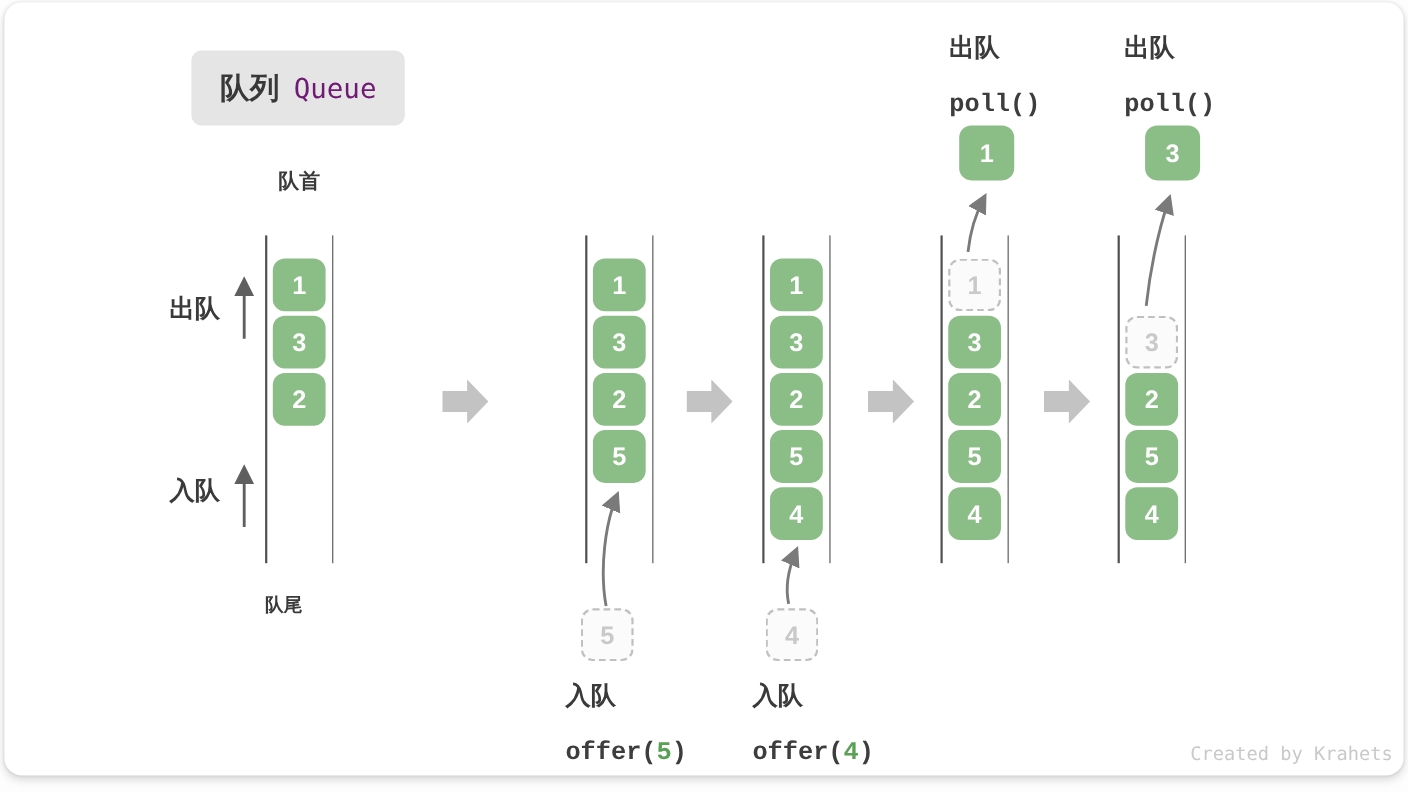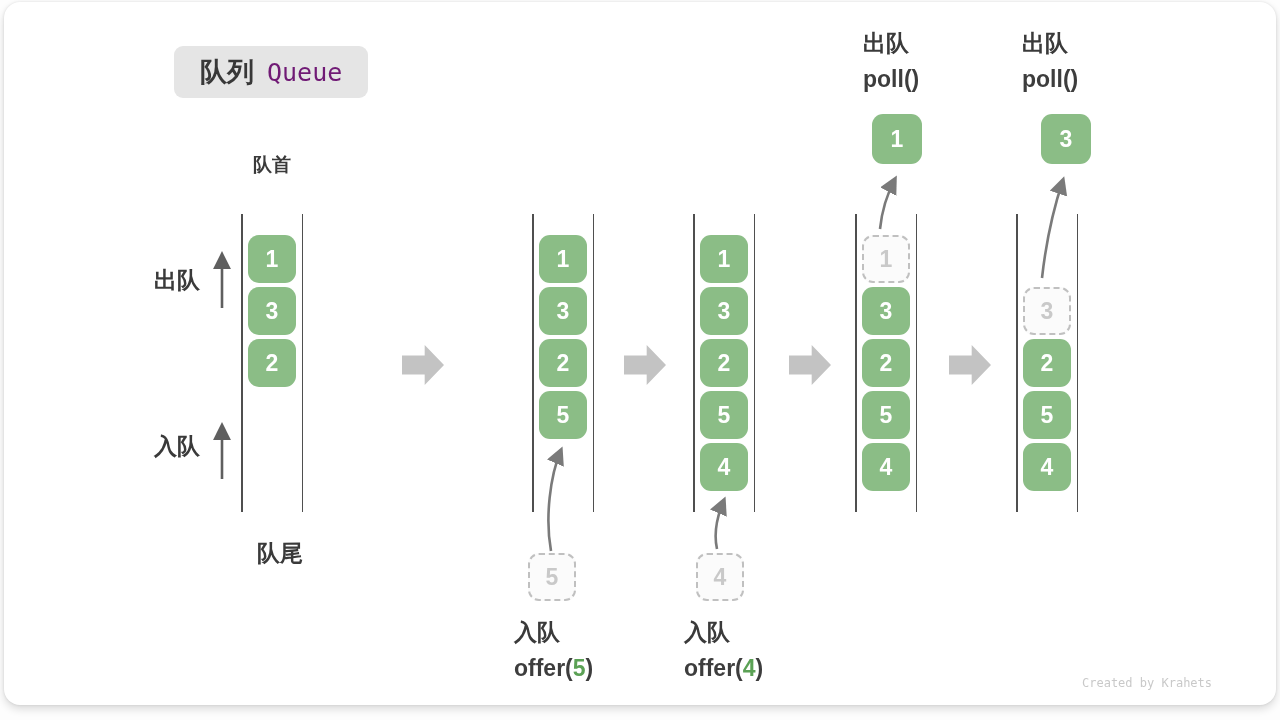--- a/index.html
+++ b/index.html
@@ -8,31 +8,31 @@
     font-family:"Liberation Sans","DejaVu Sans",sans-serif;
     background:#fdfdfd;
   }
   .card{
     position:absolute;left:4px;top:2px;right:4px;bottom:15px;
     background:#ffffff;border-radius:16px;
     box-shadow:0 0 3px rgba(0,0,0,.10), 0 4px 8px rgba(0,0,0,.14);
   }
   
   .title-chip{
-    position:absolute;left:170px;top:44px;height:52px;
+    position:absolute;left:170px;top:44px;height:68px;
     display:flex;align-items:center;gap:13px;padding:0 26px;
     background:#e5e5e5;border-radius:9px;
   }
   .title-zh{font-size:27px;font-weight:700;color:#383838;}
   .title-en{font-family:"DejaVu Sans Mono","Liberation Mono",monospace;font-size:25px;font-weight:500;color:#701a75;}
 
   
   .lbl{position:absolute;color:#3a3a3a;font-weight:700;}
   .lbl-front{left:237px;top:150px;width:62px;text-align:center;font-size:19px;}
-  .lbl-rear{left:237px;top:536px;width:62px;text-align:right;font-size:23px;}
+  .lbl-rear{left:237px;top:536px;width:62px;text-align:left;font-size:17px;}
   .lbl-deq{left:150px;top:263px;width:48px;text-align:left;font-size:23px;}
   .lbl-enq{left:150px;top:429px;width:48px;text-align:left;font-size:23px;}
 
   
   .queue{position:absolute;top:212px;width:62px;height:298px;}
   .q1{left:237px}.q2{left:528px}.q3{left:689px}.q4{left:851px}.q5{left:1012px}
   .rail{position:absolute;top:0;width:1.5px;height:100%;background:#4f4f4f;}
   .rail.left{left:0;}.rail.right{right:0;}
   .cell{
     position:absolute;left:7px;width:48px;height:48px;border-radius:11px;
@@ -57,35 +57,35 @@
   .barrow{
     position:absolute;top:343px;width:42px;height:40px;background:#c3c3c3;
     clip-path:polygon(0 26%,54% 26%,54% 0,100% 50%,54% 100%,54% 74%,0 74%);
   }
   .ba1{left:398px}.ba2{left:620px}.ba3{left:785px}.ba4{left:945px}
 
   
   .op{position:absolute;color:#3a3a3a;}
   .op .op-name{font-size:23px;font-weight:700;line-height:1;}
   .op .op-code{
-    margin-top:13px;font-family:Liberation Sans, sans-serif;
+    margin-top:29px;font-family:Liberation Mono, monospace;
     font-size:23px;font-weight:600;color:#3d3d3d;line-height:1;
   }
   .op-enq5{left:510px;top:619px;}
   .op-enq4{left:680px;top:619px;}
   .op-deq1{left:859px;top:30px;}
   .op-deq3{left:1018px;top:30px;}
   .arg{color:#5BA155;font-weight:700;}
 
   .overlay{position:absolute;left:0;top:0;pointer-events:none;}
 
   .watermark{
     position:absolute;left:1078px;top:674px;
     font-family:"DejaVu Sans Mono","Liberation Mono",monospace;
-    font-size:12px;color:#c9c9c9;
+    font-size:17px;color:#c9c9c9;
   }
 </style>
 </head>
 <body>
 
 <div class="canvas">
   <div class="card">
 
     <div class="title-chip">
       <span class="title-zh">队列</span>

